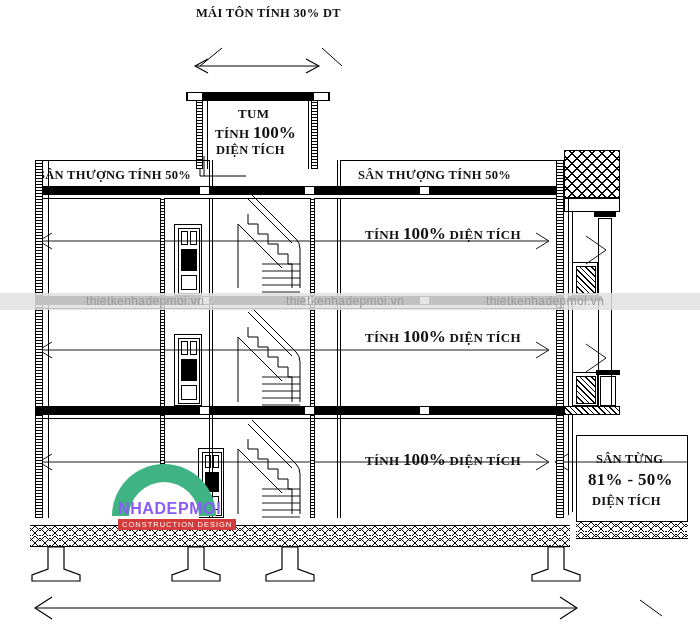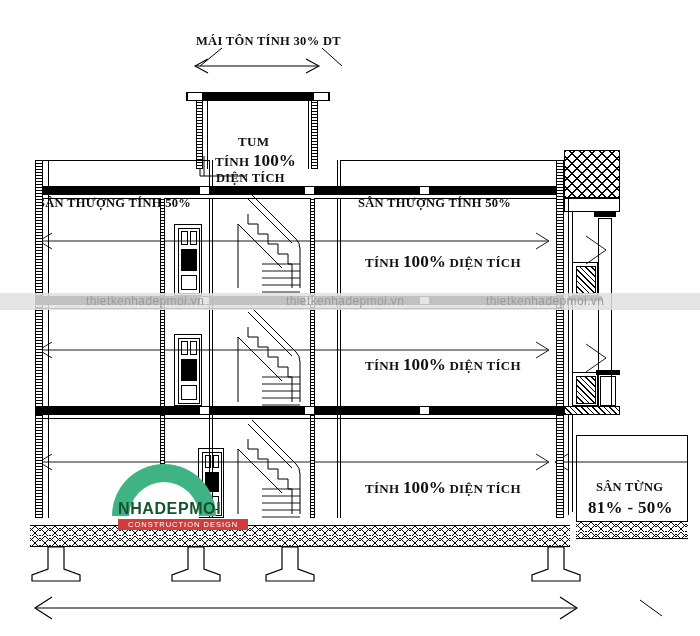--- a/index.html
+++ b/index.html
@@ -2,21 +2,21 @@
 <html><head>
 <meta charset="utf-8">
 <style>
   html,body{margin:0;padding:0;background:#fff;}
   body{width:700px;height:636px;overflow:hidden;
        font-family:"Liberation Serif",serif;color:#000;}
   #stage{position:relative;width:700px;height:636px;background:#fff;}
 
   .abs{position:absolute;}
   .lbl{position:absolute;white-space:nowrap;font-family:"Liberation Serif",serif;
-       font-weight:bold;letter-spacing:.3px;color:#111;margin-top:28px;}
+       font-weight:bold;letter-spacing:.3px;color:#111;}
   .lbl .big{font-size:1.32em;font-weight:bold;letter-spacing:0;}
   .md{font-size:12.5px;}
   .lg{font-size:13px;}
 
   
   .slab{position:absolute;background:#000;}
   .hline{position:absolute;background:#000;height:1px;}
   .vline{position:absolute;background:#000;width:1px;}
   .thin{position:absolute;border:1px solid #000;box-sizing:border-box;background:transparent;}
 
@@ -45,23 +45,23 @@
   .wm span{position:absolute;top:1px;font-family:"Liberation Sans",sans-serif;
            font-size:12px;color:#9a9a9a;letter-spacing:.4px;white-space:nowrap;}
 
   
   .logo{position:absolute;}
   .logo .arch{position:absolute;left:0;top:0;width:104px;height:52px;
     background:#3fb383;border-radius:52px 52px 0 0;}
   .logo .archin{position:absolute;left:17px;top:18px;width:70px;height:40px;
     background:#fff;border-radius:35px 35px 0 0;}
   .logo .name{position:absolute;left:6px;top:36px;font-family:"Liberation Sans",sans-serif;
-    font-weight:bold;font-size:16px;color:#14532d;letter-spacing:.6px;}
+    font-weight:bold;font-size:16px;color:#8b5cf6;letter-spacing:.6px;}
   .logo .band{position:absolute;left:6px;top:55px;background:#d43a3a;
-    padding:1px 10px;font-family:"Liberation Sans",sans-serif;font-size:7.5px;
+    padding:1px 4px;font-family:"Liberation Sans",sans-serif;font-size:7.5px;
     color:#fff;letter-spacing:1px;white-space:nowrap;}
 
   svg{position:absolute;left:0;top:0;overflow:visible;}
 </style>
 </head>
 <body>
 
 <div id="stage">
 
   <div class="lbl md" style="left:196px;top:6px;">MÁI TÔN TÍNH 30% DT</div>

